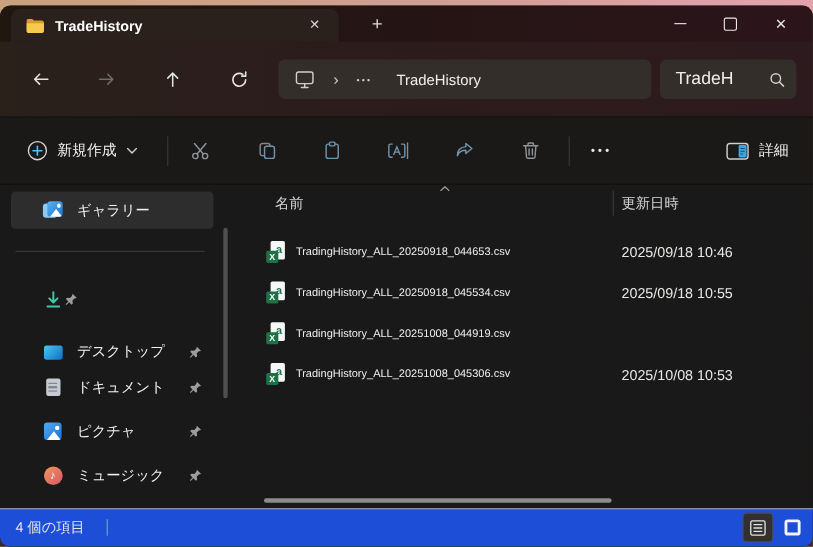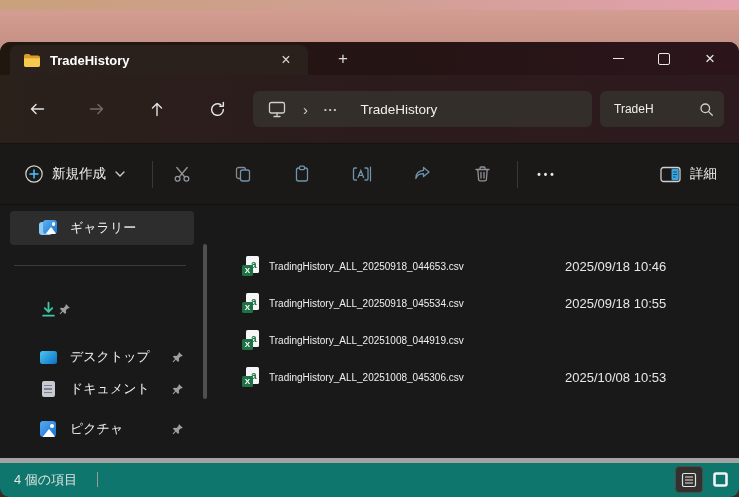--- a/index.html
+++ b/index.html
@@ -6,21 +6,21 @@
   body{
     width:739px;height:497px;overflow:hidden;
     font-family:"Liberation Sans","DejaVu Sans",sans-serif;
     background:linear-gradient(180deg,#c9a17c 0%,#d39d92 2%,#9c6a5e 30%,#402620 100%);
     position:relative;
   }
   .desktop-strip{position:absolute;inset:0;background:linear-gradient(90deg,#c9a17c,#cf9f92,#e3a1ae);height:10px;}
   .window{
     position:absolute;left:0;right:0;top:5px;bottom:0;
     border-radius:10px 10px 9px 9px;overflow:hidden;
-    background:#191919;display:flex;flex-direction:column;margin-top:37px;
+    background:#191919;display:flex;flex-direction:column;
   }
   
   .tabstrip{height:33px;background:linear-gradient(90deg,#20170f,#251414,#2b151b);position:relative;flex:none;}
   .tab{
     position:absolute;left:10px;bottom:0;width:298px;height:30px;
     background:#2b211c;border-radius:8px 8px 0 0;
     display:flex;align-items:center;padding:0 10px 0 14px;box-sizing:border-box;
   }
   .tab-title{color:#fff;font-size:13px;font-weight:700;margin-left:10px;flex:1;white-space:nowrap;overflow:hidden;}
   .tab-close{width:24px;height:24px;border-radius:4px;display:flex;align-items:center;justify-content:center;color:#d8d8d8;font-size:16px;line-height:1;}
@@ -39,21 +39,21 @@
     background:#332e2a;display:flex;align-items:center;color:#cdcdcd;
   }
   .crumb-icon{margin-left:14px;display:flex;align-items:center;}
   .crumb-chev{margin-left:16px;font-size:15px;color:#cfcfcf;}
   .crumb-dots{margin-left:16px;font-size:8px;letter-spacing:2px;color:#cfcfcf;}
   .crumb-text{margin-left:22px;font-size:13.5px;color:#f0efee;white-space:nowrap;}
   .search-bar{
     position:absolute;left:600px;top:16px;width:124px;height:36px;border-radius:6px;
     background:#332e2a;display:flex;align-items:center;box-sizing:border-box;padding:0 10px 0 14px;
   }
-  .search-input{flex:1;min-width:0;background:transparent;border:none;outline:none;color:#efeeec;font-size:12px;font-family:inherit;padding:0;}
+  .search-input{flex:1;min-width:0;background:transparent;border:none;outline:none;color:#efeeec;font-size:16px;font-family:inherit;padding:0;}
   .search-icon{color:#d0d0d0;display:flex;flex:none;margin-left:4px;}
   
   .toolbar{height:60px;background:#1b1917;border-top:1px solid #15120f;border-bottom:1px solid #101010;position:relative;flex:none;}
   .new-btn{position:absolute;left:14px;top:12px;height:36px;width:124px;border-radius:4px;display:flex;align-items:center;color:#f0f0f0;font-size:13.5px;}
   .new-btn .plus-wrap{margin:0 8px 0 10px;display:flex;}
   .new-btn .chev{margin-left:9px;display:flex;color:#cfcfcf;}
   .tb-sep{position:absolute;top:17px;width:1px;height:27px;background:#3a3835;}
   .tb-btn{position:absolute;top:12px;width:38px;height:36px;border-radius:4px;display:flex;align-items:center;justify-content:center;color:#8f949a;}
   .tb-btn.bluish{color:#6e93ad;}
   .tb-more{color:#e8e8e8;font-size:10px;letter-spacing:3px;font-weight:700;}
@@ -92,21 +92,21 @@
   .file-row{position:absolute;left:8px;right:8px;height:36px;border-radius:4px;display:flex;align-items:center;color:#f1efee;}
   .file-row .csv-icon{margin-left:19px;flex:none;}
   .file-name{margin-left:9px;font-size:10px;white-space:nowrap;width:272px;overflow:hidden;}
   .file-date{position:absolute;left:342px;font-size:13px;color:#e9e7e5;white-space:nowrap;}
   .csv-icon{position:relative;width:18px;height:20px;}
   .csv-icon .page{position:absolute;left:4px;top:0;width:13px;height:17px;background:#f5f6f7;border-radius:1.5px;}
   .csv-icon .page span{position:absolute;right:2.5px;top:4px;color:#1e7145;font-size:10px;font-weight:700;line-height:1;}
   .csv-icon .xbox{position:absolute;left:0;bottom:0;width:11px;height:11px;background:#1e7145;border-radius:1.5px;color:#fff;font-size:8px;font-weight:700;display:flex;align-items:center;justify-content:center;line-height:1;}
   .h-scroll{position:absolute;left:25px;top:285px;width:316px;height:4px;border-radius:2px;background:#8c8c8c;}
   
-  .statusbar{height:34px;flex:none;background:#0f766e;border-top:5px solid #a3a3a3;position:relative;color:#e4e4e4;font-size:13px;}
+  .statusbar{height:34px;flex:none;background:#1d4ed8;border-top:1px solid #a3a3a3;position:relative;color:#e4e4e4;font-size:13px;}
   .status-count{position:absolute;left:14px;top:8px;}
   .status-div{position:absolute;left:97px;top:9px;width:1px;height:15px;background:#9a9a9a;}
   .view-btn{position:absolute;top:3px;width:28px;height:27px;border-radius:4px;display:flex;align-items:center;justify-content:center;color:#e3e3e3;}
   .view-btn.active{right:36px;background:#33312f;border:1px solid #4e4c4a;box-sizing:border-box;}
   .view-btn.thumb{right:5px;color:#f4f4f4;}
   svg{display:block;}
 </style>
 </head>
 <body>
 
@@ -347,20 +347,30 @@
 
       <div class="side-row" style="top:287px">
         
         
       </div>
 
       <div class="side-scroll"></div>
     </div>
 
     <div class="filearea">
+      <div class="col-header">
+        <span class="sort-chev">
+          <svg width="9" height="5" viewBox="0 0 9 5" fill="none" stroke="currentColor" stroke-width="1.1">
+              <path d="M0.5 4.5L4.5 0.8 8.5 4.5"></path>
+            </svg>
+        </span>
+        <span class="col-name">名前</span>
+        <span class="col-div"></span>
+        <span class="col-modified">更新日時</span>
+      </div>
 
       <div class="file-row" style="top:43px">
         <span class="csv-icon">
             <span class="page">
               <span>a</span>
             </span>
             <span class="xbox">X</span>
           </span>
         <span class="file-name">TradingHistory_ALL_20250918_044653.csv</span>
         <span class="file-date">2025/09/18 10:46</span>

